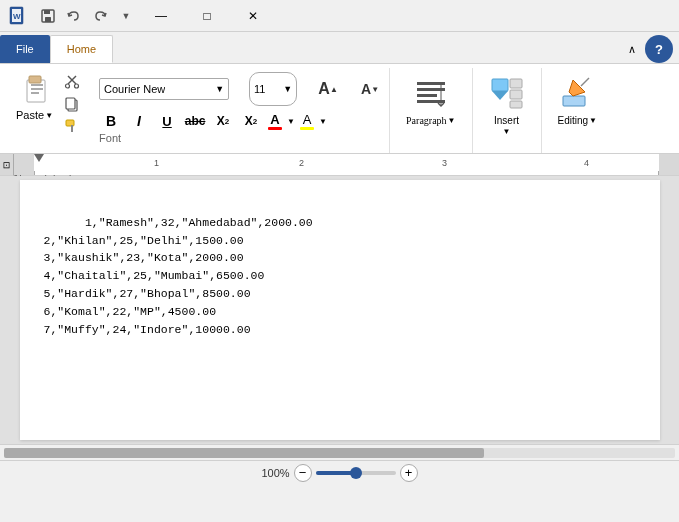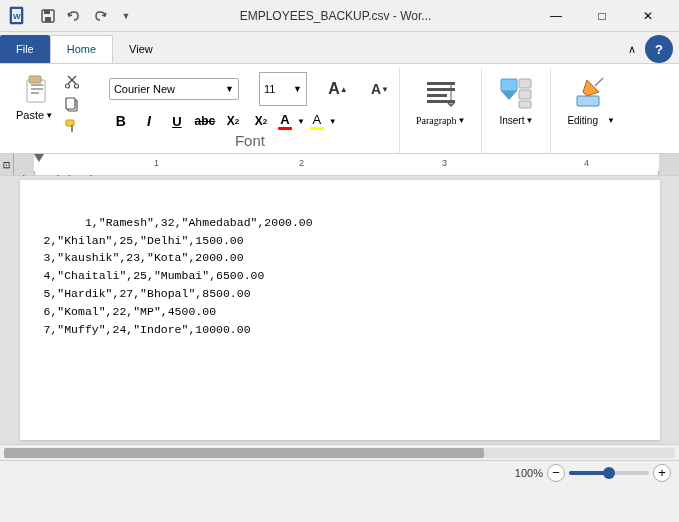--- a/index.html
+++ b/index.html
@@ -35,42 +35,42 @@
       cursor: pointer;
       font-size: 11px;
       border-top-left-radius: 2px;
       border-top-right-radius: 2px;
       height: 28px;
       display: flex;
       align-items: center;
     }
     .ribbon-tab.active {
       background: white;
-      color: #0c4a6e;
+      color: #a16207;
       border: 1px solid #d0d0d0;
       border-bottom: 1px solid white;
       font-weight: 500;
     }
     .ribbon-tab.file-tab { background: #2b579a; color: white; padding: 6px 16px; }
     .ribbon-spacer { flex: 1; }
     .ribbon-help { width: 28px; height: 28px; display: flex; align-items: center; justify-content: center; background: #2b579a; color: white; font-weight: bold; cursor: pointer; margin-right: 2px; border-radius: 50%; font-size: 13px; align-self: center; }
 
     
     .ribbon {
       background: white;
       border-bottom: 1px solid #d0d0d0;
       display: flex;
       padding: 4px 4px 0 4px;
       height: 90px;
     }
     .ribbon-section-label {
-      font-size: 15px;
+      font-size: 11px;
       color: #666;
       padding-bottom: 4px;
-      text-align: center;
+      text-align: left;
     }
 
     
     .clipboard-section { flex-direction: row; align-items: flex-start; padding: 4px 8px; min-width: 80px; gap: 36px; }
     .paste-btn { display: flex; flex-direction: column; align-items: center; cursor: pointer; padding: 2px 4px; border-radius: 2px; }
     .clipboard-sub { display: flex; flex-direction: column; gap: 2px; margin-left: 4px; }
     .small-icon-btn { width: 22px; height: 20px; display: flex; align-items: center; justify-content: center; cursor: pointer; border-radius: 2px; font-size: 14px; }
     .font-row1 { display: flex; align-items: center; gap: 20px; margin-bottom: 4px; }
     .font-row2 { display: flex; align-items: center; gap: 4px; }
     .font-dropdown {
@@ -81,21 +81,21 @@
       width: 130px;
       height: 22px;
       background: white;
       display: flex;
       align-items: center;
       justify-content: space-between;
       cursor: pointer;
     }
     .font-size-dropdown {
       border: 1px solid #aaa;
-      border-radius: 0;
+      border-radius: 10px;
       padding: 16px 4px;
       font-size: 11px;
       width: 48px;
       height: 32px;
       background: white;
       display: flex;
       align-items: center;
       justify-content: space-between;
       cursor: pointer;
     }
@@ -130,21 +130,21 @@
     }
 
     
     .status-bar {
       height: 24px;
       background: #f0f0f0;
       border-top: 1px solid #d0d0d0;
       display: flex;
       align-items: center;
       padding: 0 8px;
-      justify-content: flex-end;
+      justify-content: center;
       gap: 8px;
     }
     .zoom-section { display: flex; align-items: center; gap: 4px; }
     .zoom-pct { font-size: 11px; color: #333; }
     .zoom-btn { width: 18px; height: 18px; border-radius: 50%; border: 1px solid #aaa; display: flex; align-items: center; justify-content: center; cursor: pointer; font-size: 13px; background: white; line-height: 1; }
     .zoom-slider {
       width: 80px;
       height: 4px;
       background: #ccc;
       border-radius: 2px;
@@ -197,32 +197,30 @@
         </svg>
     </div>
     <div class="quick-btn" title="Redo">
       <svg width="16" height="16" viewBox="0 0 16 16">
           <path d="M13 8 Q13 4 8 4 Q4 4 4 8 Q4 12 8 12" fill="none" stroke="#555" stroke-width="1.5"></path>
           <polyline points="14,5 13,8 10,7" fill="none" stroke="#555" stroke-width="1.5"></polyline>
         </svg>
     </div>
     <div class="quick-btn" style="font-size:9px; color:#555;">▼</div>
   </div>
-  <div class="title-text">EMPLOYEES_BACKUP.csv - Wor...</div>
   <div class="window-controls">
     <div class="win-btn">—</div>
     <div class="win-btn">□</div>
     <div class="win-btn close">✕</div>
   </div>
 </div>
 
 <div class="ribbon-tabs">
   <div class="ribbon-tab file-tab">File</div>
   <div class="ribbon-tab active">Home</div>
-  <div class="ribbon-tab">View</div>
   <div class="ribbon-spacer"></div>
   <div style="display:flex;align-items:center;gap:4px;margin-right:4px;">
     <div style="width:18px;height:18px;display:flex;align-items:center;justify-content:center;cursor:pointer;font-size:11px;">∧</div>
     <div class="ribbon-help">?</div>
   </div>
 </div>
 
 <div class="ribbon">
 
   <div class="clipboard-section" style="display:flex;flex-direction:column;min-width:80px;">
@@ -329,37 +327,37 @@
     <div class="big-icon-btn">
       <div>
         <svg width="36" height="36" viewBox="0 0 36 36">
           <rect x="3" y="3" width="16" height="12" rx="1" fill="#7dc8f7" stroke="#50a0d0" stroke-width="1"></rect>
           <polygon points="3,15 19,15 11,24" fill="#50a0d0"></polygon>
           <rect x="21" y="3" width="12" height="9" rx="1" fill="#ddd" stroke="#aaa" stroke-width="1"></rect>
           <rect x="21" y="14" width="12" height="9" rx="1" fill="#ddd" stroke="#aaa" stroke-width="1"></rect>
           <rect x="21" y="25" width="12" height="7" rx="1" fill="#ddd" stroke="#aaa" stroke-width="1"></rect>
         </svg>
       </div>
-      <div style="display:flex;align-items:center;gap:1px;">
+      <div style="display:flex;align-items:center;gap:1px;flex-direction:column;">
         <span style="font-size:10px;">Insert</span>
         <span style="font-size:8px;">▼</span>
       </div>
     </div>
   </div>
 
   <div style="display:flex;flex-direction:column;align-items:center;padding:4px 8px;min-width:64px;">
     <div class="big-icon-btn">
       <div>
         <svg width="36" height="36" viewBox="0 0 36 36">
           <rect x="4" y="20" width="22" height="10" rx="1" fill="#aad4f5" stroke="#5090c0" stroke-width="1"></rect>
           <polygon points="14,4 26,16 14,20 10,16" fill="#ffa040" stroke="#c06000" stroke-width="1"></polygon>
           <line x1="22" y1="10" x2="30" y2="2" stroke="#888" stroke-width="1.5"></line>
         </svg>
       </div>
-      <div style="display:flex;align-items:center;gap:9px;">
+      <div style="display:flex;align-items:center;gap:1px;">
         <span style="font-size:10px;">Editing</span>
         <span style="font-size:8px;">▼</span>
       </div>
     </div>
   </div>
 
 </div>
 
 <div style="display:flex;background:#f0f0f0;height:22px;border-bottom:1px solid #d0d0d0;">
   <div class="ruler-corner">⊡</div>

